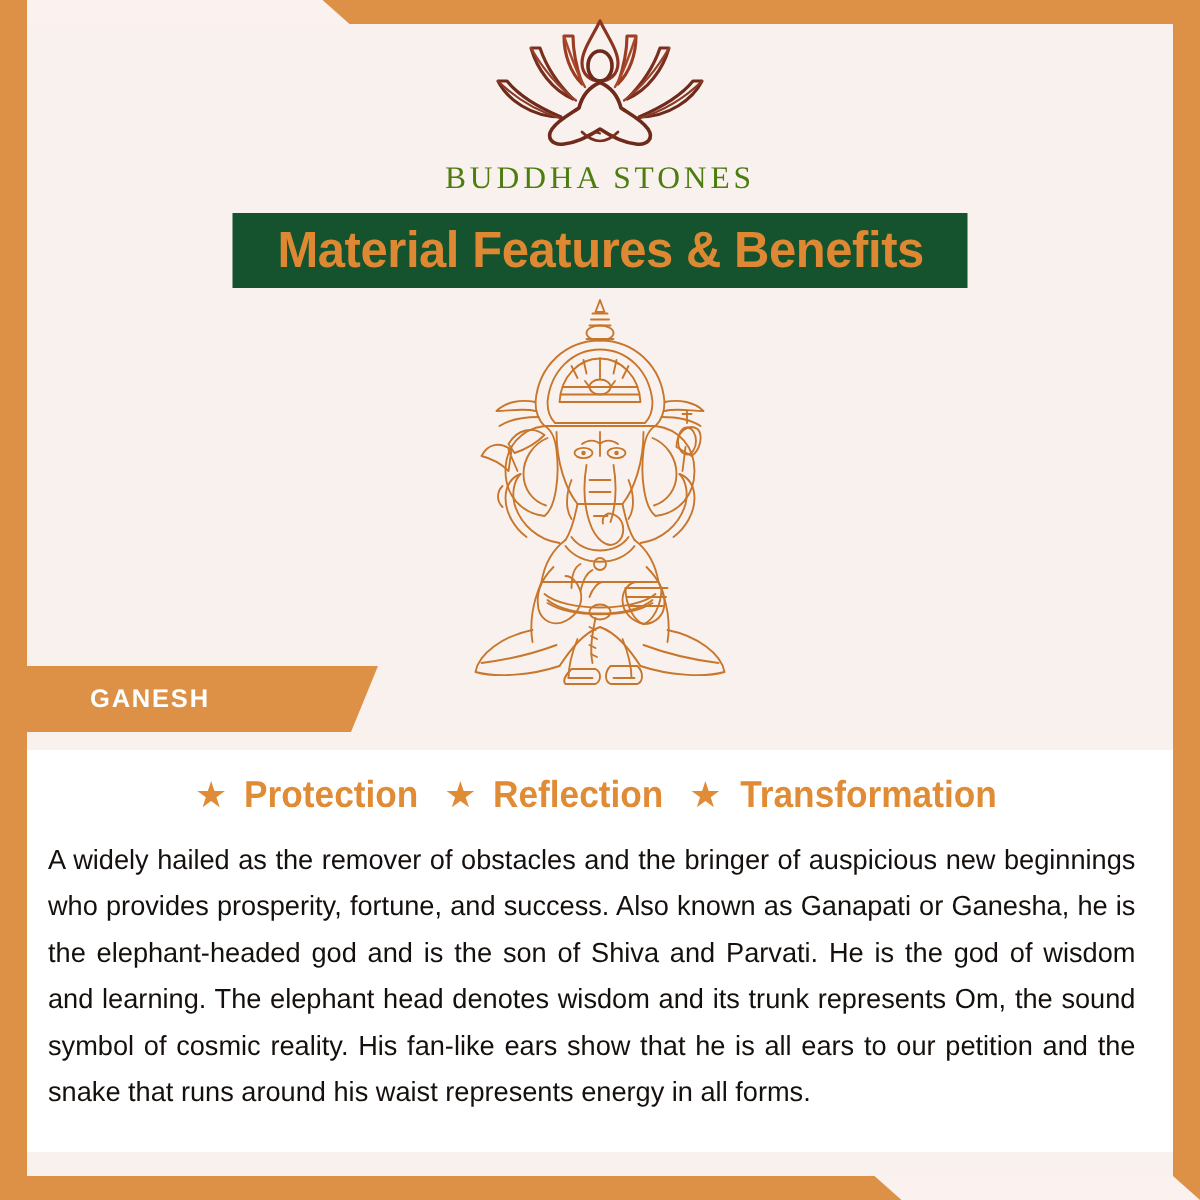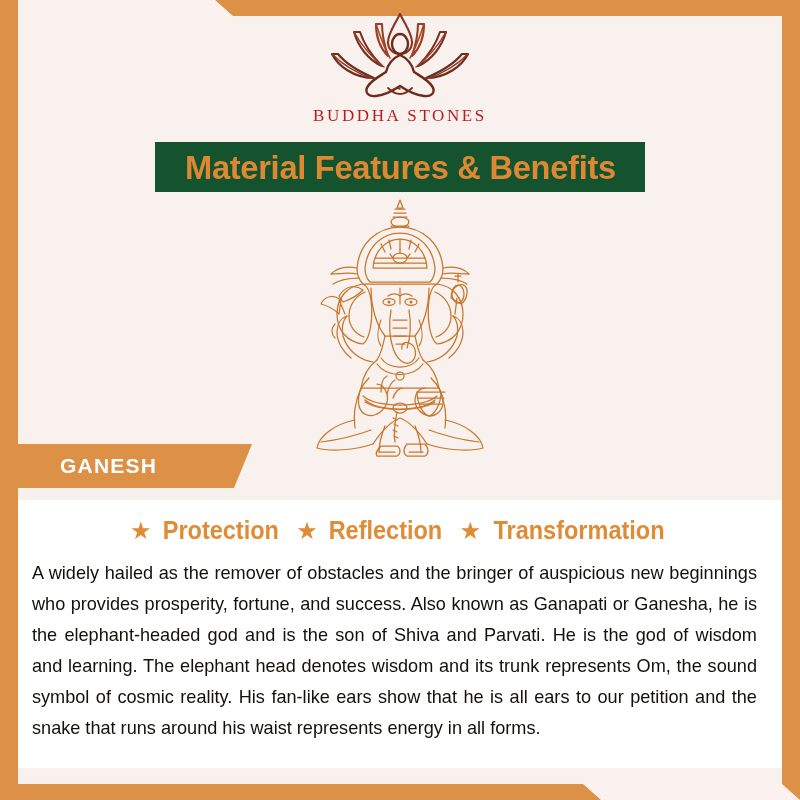--- a/index.html
+++ b/index.html
@@ -40,21 +40,21 @@
   }
 
   
   .logo-wrap{
     position:absolute;left:0;right:0;top:8px;
     display:flex;flex-direction:column;align-items:center;
   }
   .logo-mark{width:172px;height:96px;display:block;}
   .logo-word{
     font-family:"Liberation Serif", serif;
-    font-size:17px;letter-spacing:2.6px;color:#b91c1c;
+    font-size:21px;letter-spacing:2.6px;color:#4d7c0f;
     margin-top:2px;
   }
 
   
   .title-band{
     position:absolute;left:155px;top:142px;width:490px;height:50px;
     background:#14532d;
     display:flex;align-items:center;justify-content:center;
   }
   .title-text{
@@ -72,21 +72,21 @@
   .ganesh{width:230px;height:262px;display:block;}
 
   
   .name-banner{
     position:absolute;left:0;top:444px;width:252px;height:44px;
     background:#dc9147;
     clip-path:polygon(0 0, 252px 0, 234px 44px, 0 44px);
     display:flex;align-items:center;
   }
   .name-banner .label{
-    color:#ffffff;font-size:21px;font-weight:bold;
+    color:#ffffff;font-size:17px;font-weight:bold;
     letter-spacing:1.2px;margin-left:60px;
     font-family:"Liberation Sans",sans-serif;
   }
 
   
   .text-panel{
     position:absolute;left:18px;top:500px;width:764px;height:268px;
     background:#ffffff;
   }
   .features{

